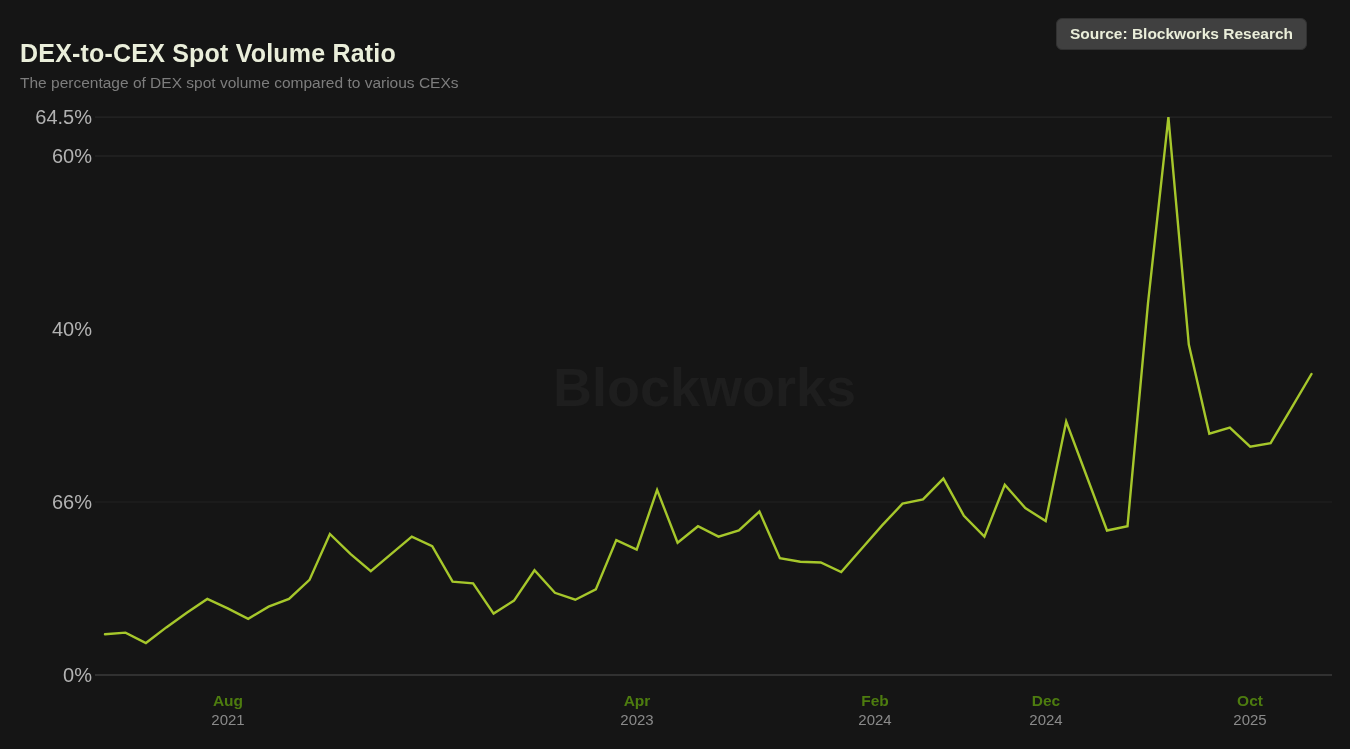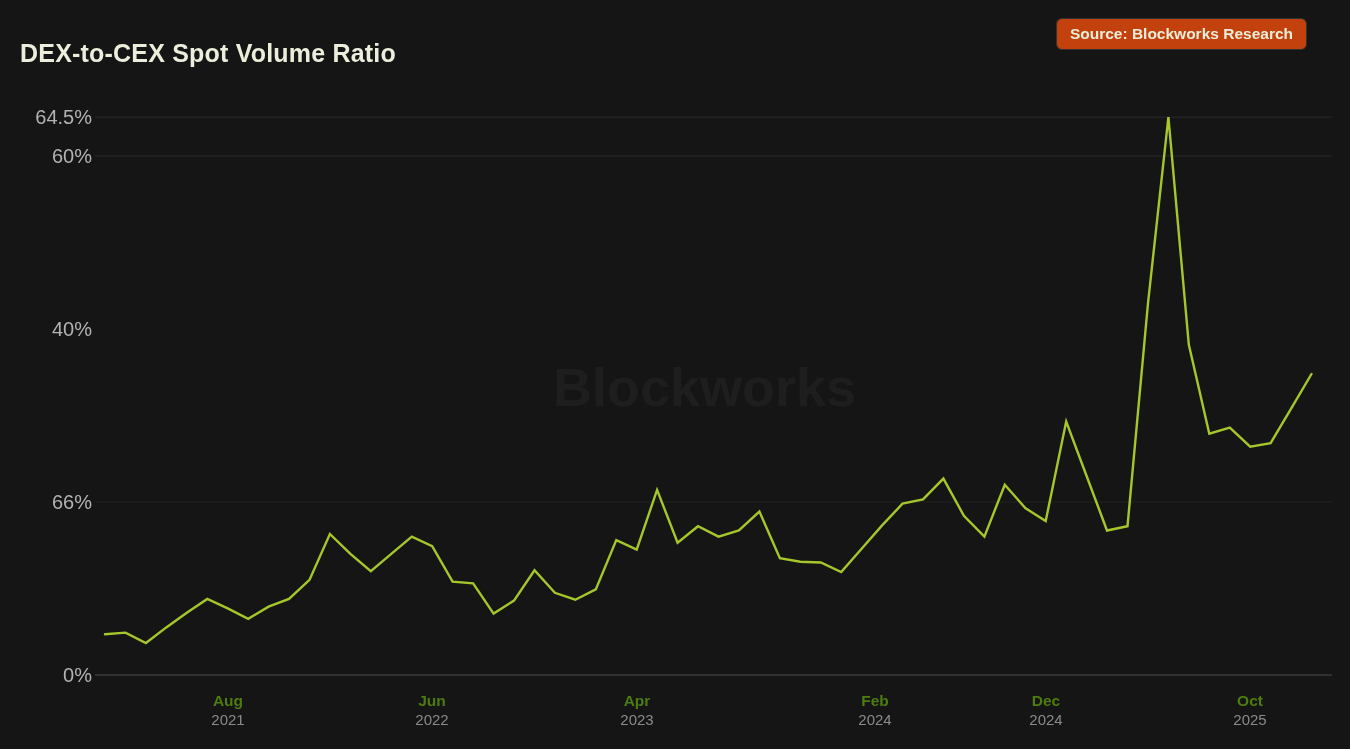--- a/index.html
+++ b/index.html
@@ -10,21 +10,21 @@
   .title {
     position:absolute; left:20px; top:22px;
     font-size:25px; font-weight:700; color:#eaeeda; letter-spacing:.2px;
   }
   .subtitle {
     position:absolute; left:20px; top:58px;
     font-size:15.5px; color:#7d7d7d;
   }
   .badge {
     position:absolute; top:18px; right:43px;
-    background:#c2410c; border:1px solid #313131; border-radius:6px;
+    background:#404040; border:1px solid #313131; border-radius:6px;
     padding:6px 13px; font-size:15.5px; font-weight:700; color:#eaeeda;
   }
   .watermark {
     position:absolute; left:553px; top:356px;
     font-size:54px; font-weight:700; color:#1e1e1e; white-space:nowrap;
   }
   svg.chart { position:absolute; left:0; top:0; }
   .y-tick {
     position:absolute; left:20px; width:72px; text-align:right;
     font-size:20px; color:#b2b2b2; line-height:18px;
@@ -44,35 +44,32 @@
     <g id="gridlines">
         <line x1="95" x2="1332" y1="117.1" y2="117.1" stroke="#2a2a2a" stroke-width="1"></line>
         <line x1="95" x2="1332" y1="156.0" y2="156.0" stroke="#2a2a2a" stroke-width="1"></line>
         <line x1="95" x2="1332" y1="502.0" y2="502.0" stroke="#222222" stroke-width="1"></line>
         <line x1="95" x2="1332" y1="675.0" y2="675.0" stroke="#4f4f4f" stroke-width="1"></line>
       </g>
     <polyline id="series-line" fill="none" stroke-width="2.4" stroke-linecap="round" stroke-linejoin="miter" stroke="#a6c72b" points="105.0,634.3 125.5,632.6 145.9,643.0 166.3,627.4 186.8,612.7 207.3,598.9 227.7,608.4 248.2,618.8 268.6,606.7 289.0,598.9 309.5,579.9 329.9,534.0 350.4,553.9 370.8,571.2 391.3,553.9 411.8,536.6 432.2,546.1 452.6,581.6 473.1,583.3 493.6,613.6 514.0,600.6 534.5,570.3 554.9,592.8 575.3,599.7 595.8,589.4 616.3,540.1 636.7,549.6 657.1,489.9 677.6,542.7 698.0,526.2 718.5,536.6 738.9,530.5 759.4,511.5 779.9,558.2 800.3,561.7 820.8,562.5 841.2,572.1 861.6,548.7 882.1,525.4 902.5,503.7 923.0,499.4 943.4,478.6 963.9,515.8 984.4,536.6 1004.8,484.7 1025.3,508.1 1045.7,521.0 1066.2,421.6 1086.6,476.0 1107.0,530.5 1127.5,526.2 1148.0,303.1 1168.4,117.1 1188.8,344.6 1209.3,433.7 1229.8,427.6 1250.2,446.6 1270.6,443.2 1291.1,408.6 1311.5,374.0"></polyline>
   </svg>
 
   <h1 class="title">DEX-to-CEX Spot Volume Ratio</h1>
+  <p class="subtitle">The percentage of DEX spot volume compared to various CEXs</p>
   <div class="badge">Source: Blockworks Research</div>
 
   <span class="y-tick" style="top: 108px;">64.5%</span>
   <span class="y-tick" style="top: 147px;">60%</span>
   <span class="y-tick" style="top: 320px;">40%</span>
   <span class="y-tick" style="top: 493px;">66%</span>
   <span class="y-tick" style="top: 666px;">0%</span>
 
   <div class="x-tick" style="left: 163px;">
     <span class="m">Aug</span>
     <span class="yr">2021</span>
-  </div>
-  <div class="x-tick" style="left: 367px;">
-    <span class="m">Jun</span>
-    <span class="yr">2022</span>
   </div>
   <div class="x-tick" style="left: 572px;">
     <span class="m">Apr</span>
     <span class="yr">2023</span>
   </div>
   <div class="x-tick" style="left: 810px;">
     <span class="m">Feb</span>
     <span class="yr">2024</span>
   </div>
   <div class="x-tick" style="left: 981px;">

